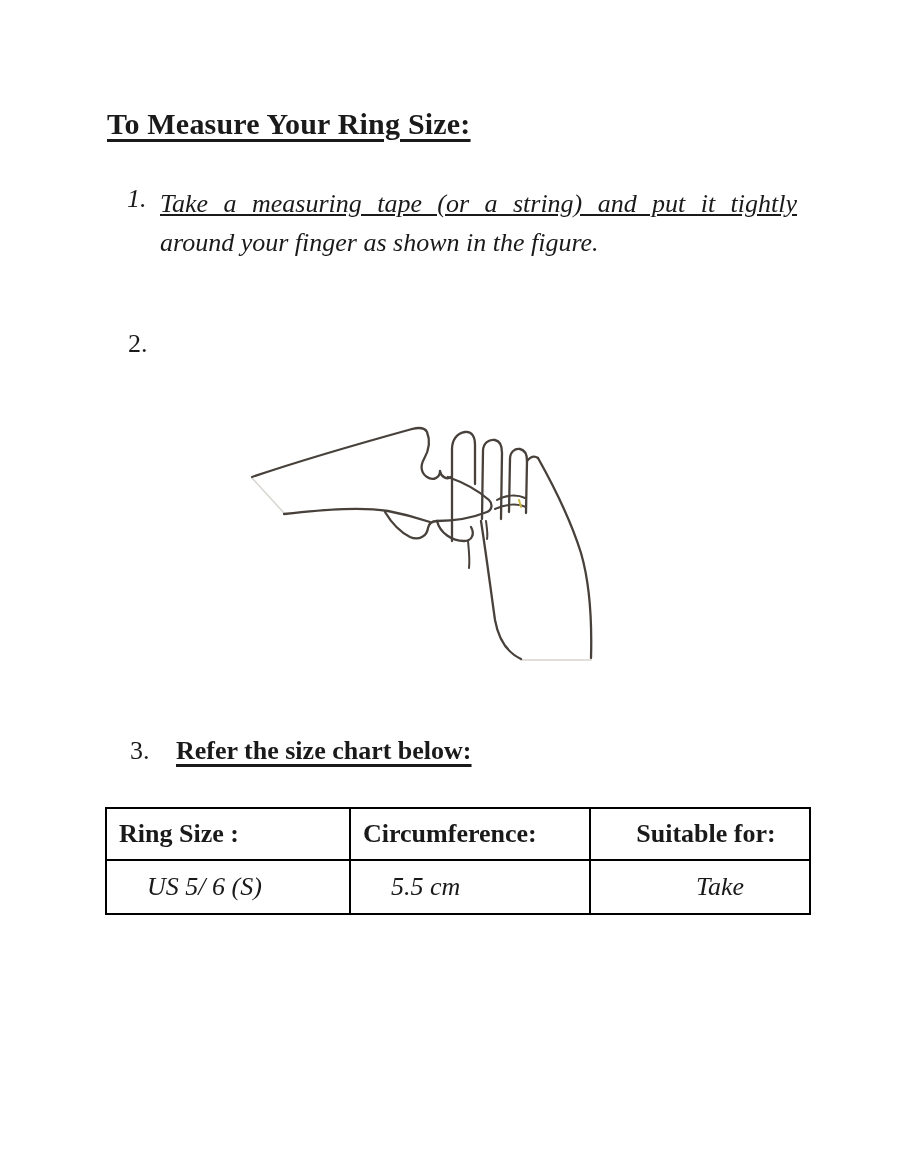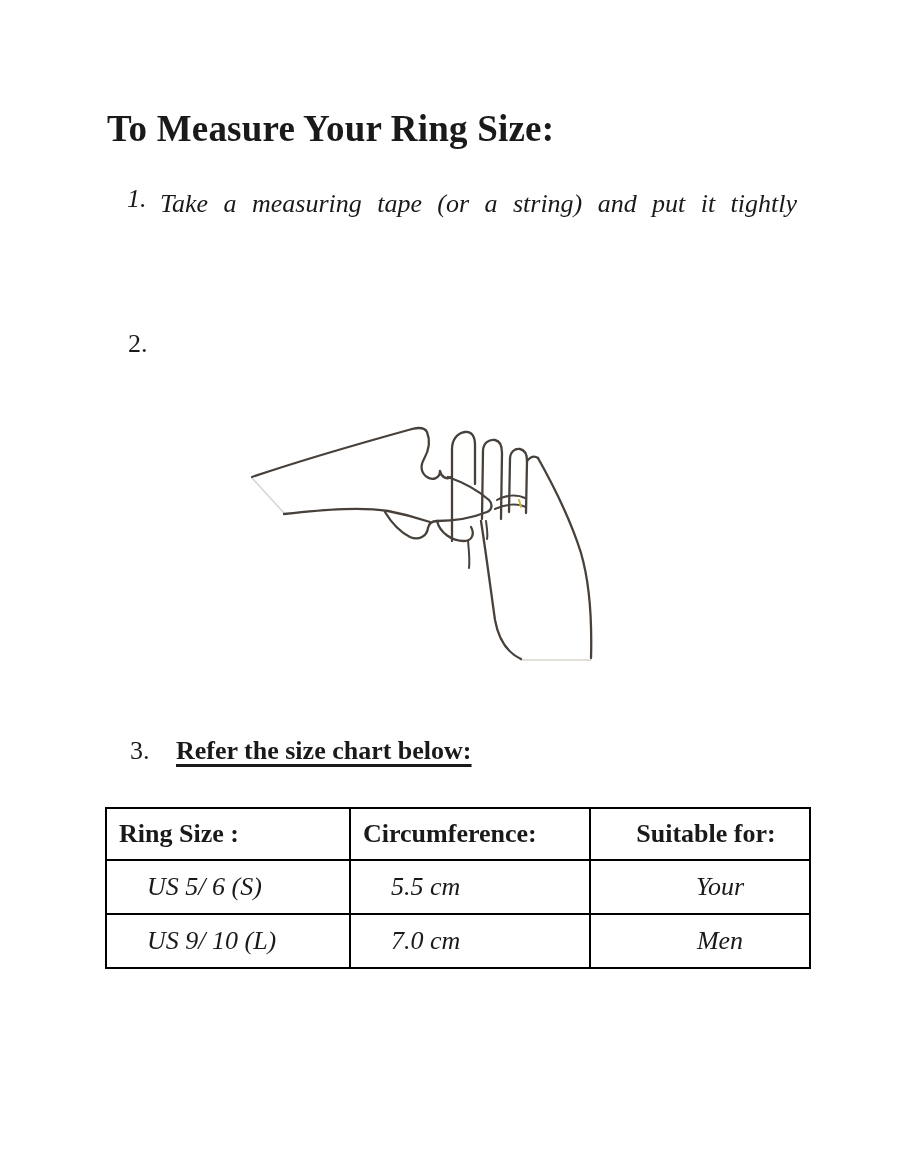--- a/index.html
+++ b/index.html
@@ -6,32 +6,33 @@
   .page{
     position:relative;
     width:900px;height:1165px;
     background:#ffffff;
     font-family:"Liberation Serif","DejaVu Serif",serif;
     color:#1a1a1a;
     overflow:hidden;
   }
   .title{
     position:absolute;left:107px;top:107px;
-    font-size:37px;font-weight:bold;
+    font-size:30px;font-weight:bold;
+    text-decoration:underline;
     text-decoration-thickness:3px;
     text-underline-offset:5px;
     letter-spacing:0.2px;
     white-space:nowrap;
   }
   .step{position:absolute;display:flex;font-size:26px;}
   .step .num{flex:0 0 33px;}
   .step1{left:127px;top:184px;}
   .step1 .num{font-style:italic;}
   .step1 .body{width:637px;font-style:italic;line-height:39px;}
-  .line-justify{display:block;text-align:justify;text-align-last:justify;}
+  .line-justify{display:block;text-align:justify;text-align-last:justify;text-decoration:underline;}
   .line-normal{display:block;}
   .step2{left:128px;top:329px;}
   .step3{left:130px;top:736px;}
   .step3 .num{flex:0 0 30px;}
   .step3 .heading{
     font-weight:bold;
     text-decoration:underline;
     text-decoration-thickness:2.5px;
     text-underline-offset:5px;
     white-space:nowrap;
@@ -60,20 +61,21 @@
 <body>
 
 <div class="page">
 
   <div class="title">To Measure Your Ring Size:</div>
 
   <div class="step step1">
     <div class="num">1.</div>
     <div class="body">
       <span class="line-justify">Take a measuring tape (or a string) and put it tightly</span>
+      <span class="line-normal">around your finger as shown in the figure.</span>
     </div>
   </div>
 
   <div class="step step2">
     <div class="num">2.</div>
   </div>
 
   <div class="figure">
     <svg width="360" height="245" viewBox="245 420 360 245" fill="none" xmlns="http://www.w3.org/2000/svg">
       <g stroke-width="1.5" stroke-linecap="round" stroke="#d9d5d0">
@@ -116,23 +118,18 @@
   <table class="size-chart">
     <tbody>
       <tr class="hdr">
         <td class="c1">Ring Size :</td>
         <td class="c2">Circumference:</td>
         <td class="c3">Suitable for:</td>
       </tr>
       <tr class="data">
         <td class="c1">US 5/ 6 (S)</td>
         <td class="c2">5.5 cm</td>
-        <td class="c3">Your</td>
-      </tr>
-      <tr class="data">
-        <td class="c1">US 9/ 10 (L)</td>
-        <td class="c2">7.0 cm</td>
-        <td class="c3">Men</td>
+        <td class="c3">Take</td>
       </tr>
     </tbody>
   </table>
 
 </div>
 
 </body></html>

